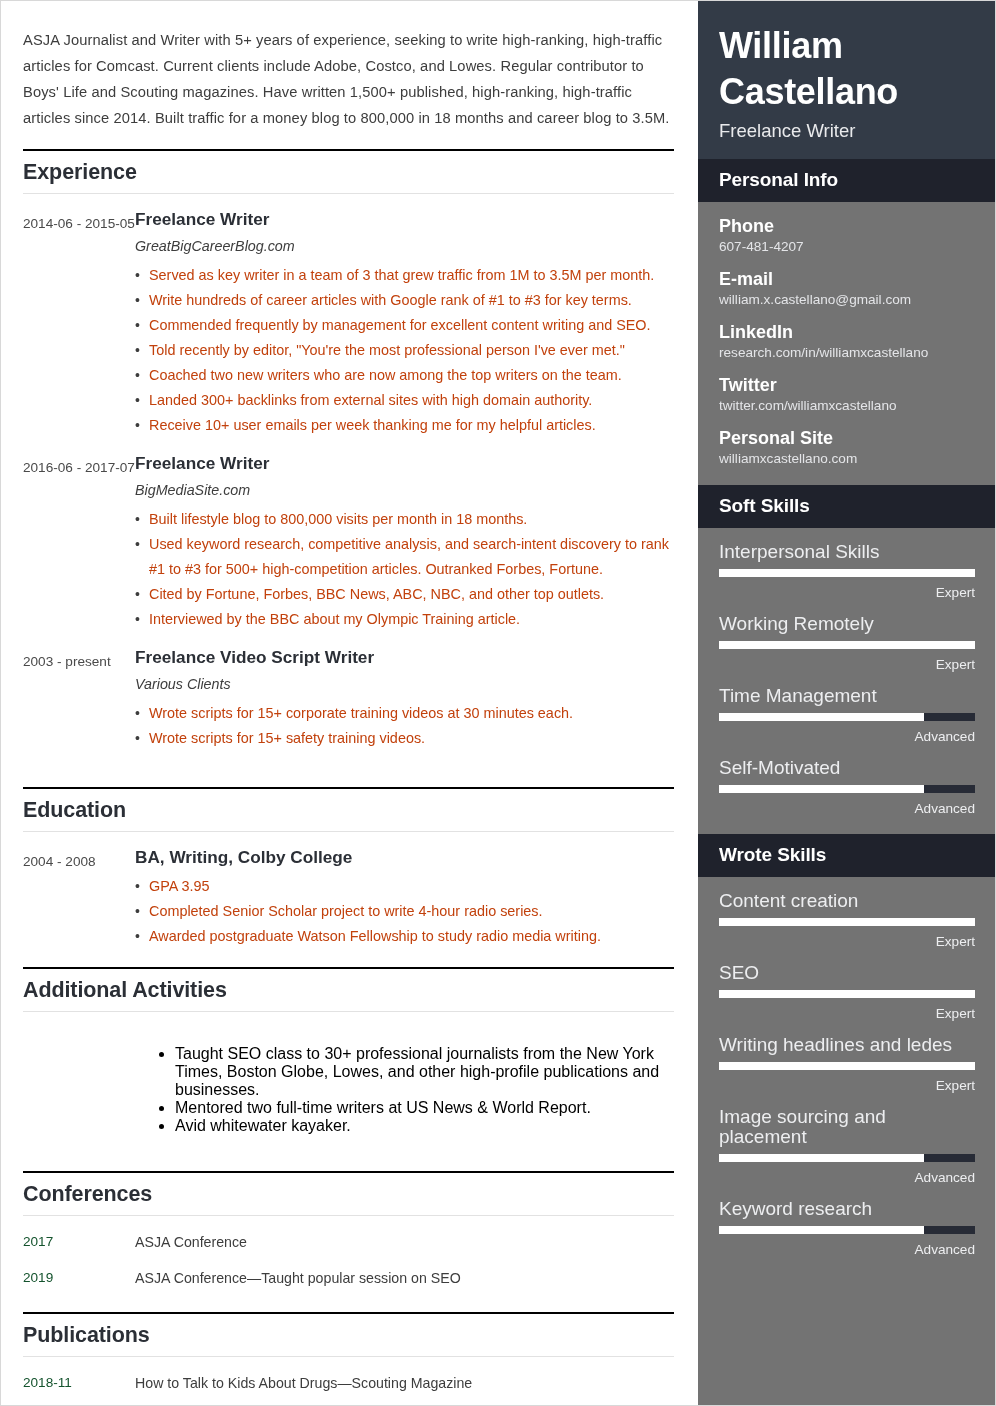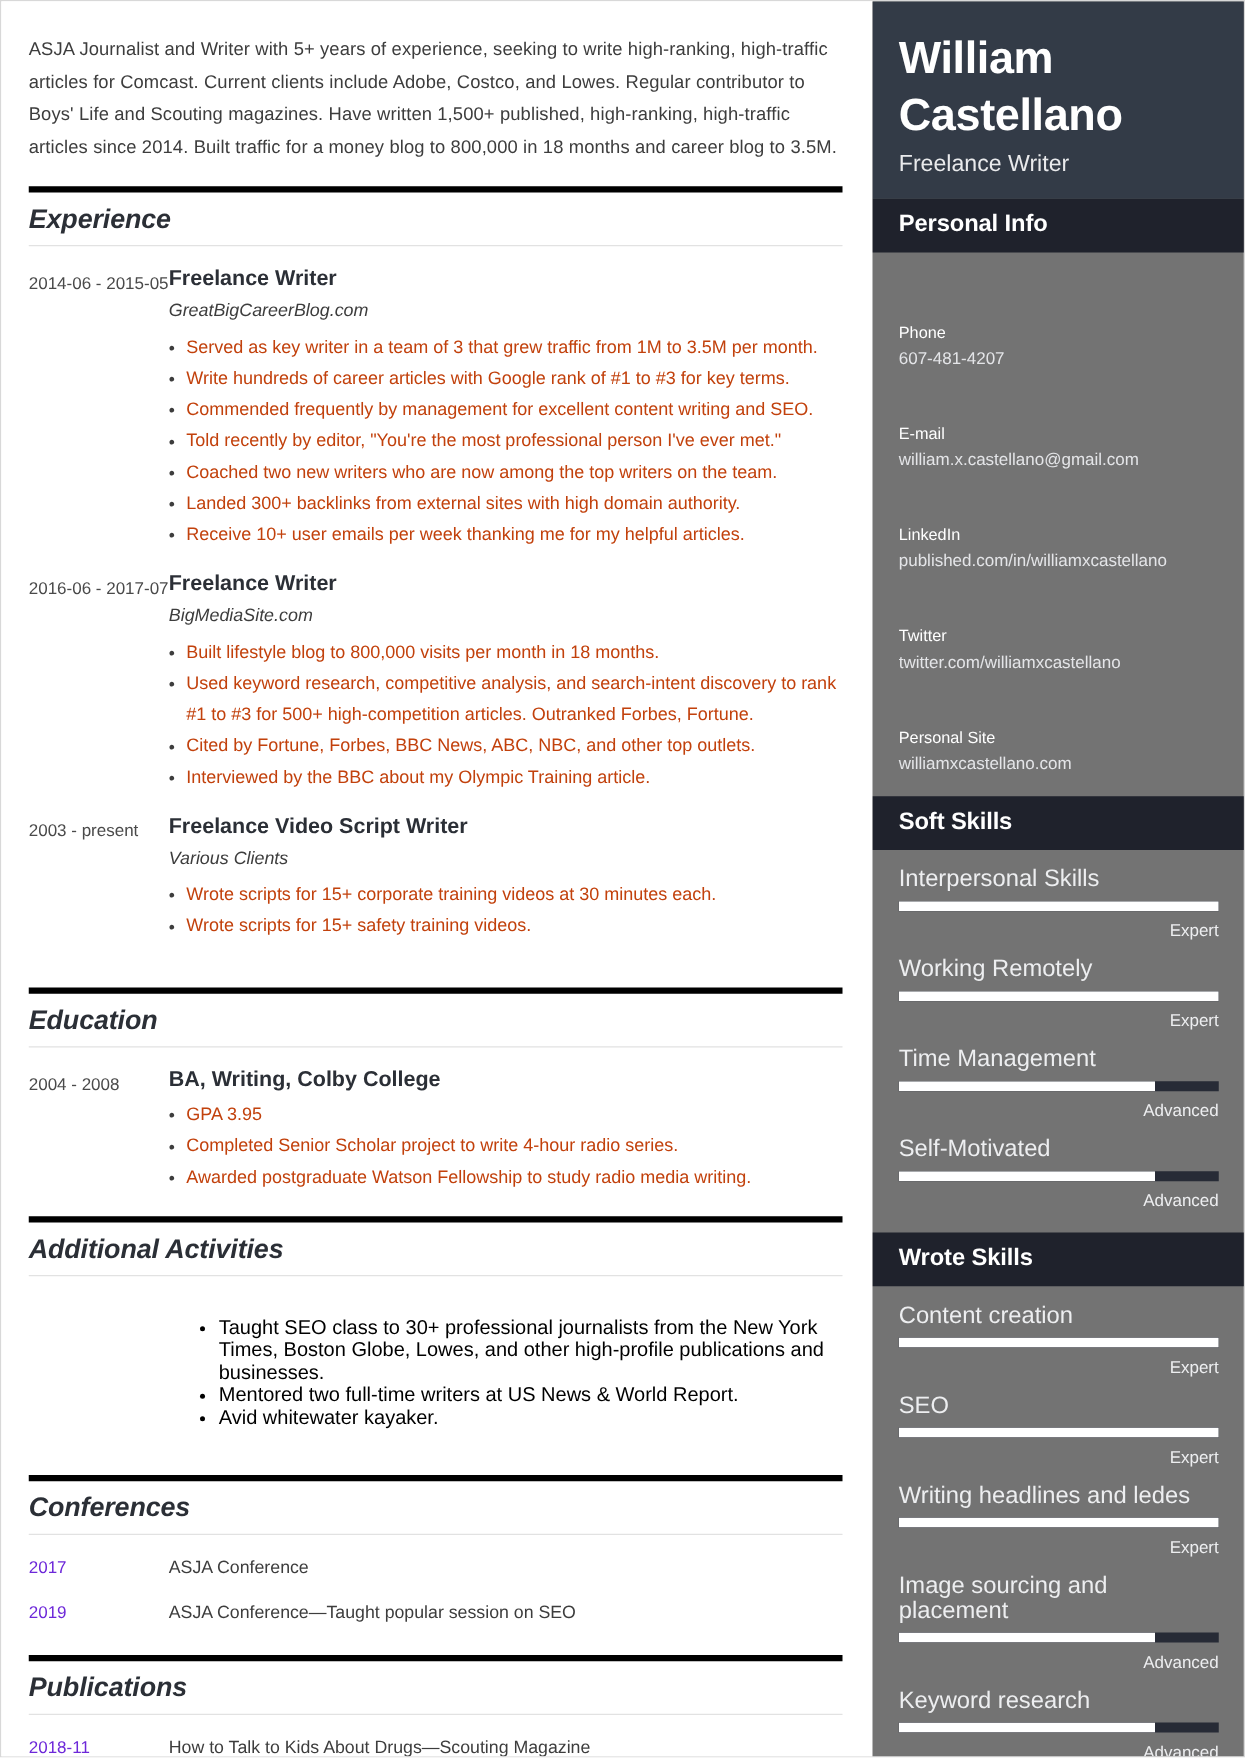--- a/index.html
+++ b/index.html
@@ -32,25 +32,24 @@
 
   .summary {
     font-size: 14.7px;
     line-height: 26px;
     color: #3d3d3d;
     margin: 4px 0 18px 0;
     letter-spacing: 0.1px;
   }
 
   .sec-head {
-    border-top: 5px solid #000000;
+    border-top: 2px solid #000000;
     border-bottom: 1px solid #e2e2e2;
     padding: 9px 0 8px 0;
     margin: 0 0 4px 0;
-    font-style: italic;
   }
   .sec-head h2 {
     margin: 0;
     font-size: 21.5px;
     font-weight: bold;
     color: #2b2f36;
     letter-spacing: -0.1px;
   }
 
   .entry {
@@ -109,21 +108,21 @@
   
   .row2 {
     display: flex;
     align-items: flex-start;
     padding: 9px 0 7px 0;
   }
   .row2 .dates {
     width: 112px;
     flex: 0 0 112px;
     font-size: 13.6px;
-    color: #6d28d9;
+    color: #14532d;
     line-height: 20px;
   }
   .row2 .txt {
     flex: 1 1 auto;
     font-size: 14.2px;
     color: #3d3d3d;
     line-height: 20px;
   }
   .rows-wrap { padding-top: 3px; padding-bottom: 4px; }
 
@@ -172,26 +171,25 @@
     font-size: 19px;
     font-weight: bold;
     color: #ffffff;
     letter-spacing: -0.1px;
   }
   .sb-body {
     padding: 14px 22px 4px 21px;
   }
   .contact-item { margin-bottom: 12px; }
   .contact-label {
-    font-size: 13px;
-    font-weight: normal;
+    font-size: 18px;
+    font-weight: bold;
     color: #ffffff;
     line-height: 20px;
     margin-bottom: 1px;
-    margin-top: 40px;
   }
   .contact-value {
     font-size: 13.6px;
     color: #e4e5e8;
     line-height: 20px;
     word-break: break-word;
   }
 
   .skill { margin-bottom: 11px; }
   .skill-name {
@@ -356,21 +354,21 @@
       <div class="contact-item">
         <div class="contact-label">Phone</div>
         <div class="contact-value">607-481-4207</div>
       </div>
       <div class="contact-item">
         <div class="contact-label">E-mail</div>
         <div class="contact-value">william.x.castellano@gmail.com</div>
       </div>
       <div class="contact-item">
         <div class="contact-label">LinkedIn</div>
-        <div class="contact-value">published.com/in/williamxcastellano</div>
+        <div class="contact-value">research.com/in/williamxcastellano</div>
       </div>
       <div class="contact-item">
         <div class="contact-label">Twitter</div>
         <div class="contact-value">twitter.com/williamxcastellano</div>
       </div>
       <div class="contact-item">
         <div class="contact-label">Personal Site</div>
         <div class="contact-value">williamxcastellano.com</div>
       </div>
     </div>

